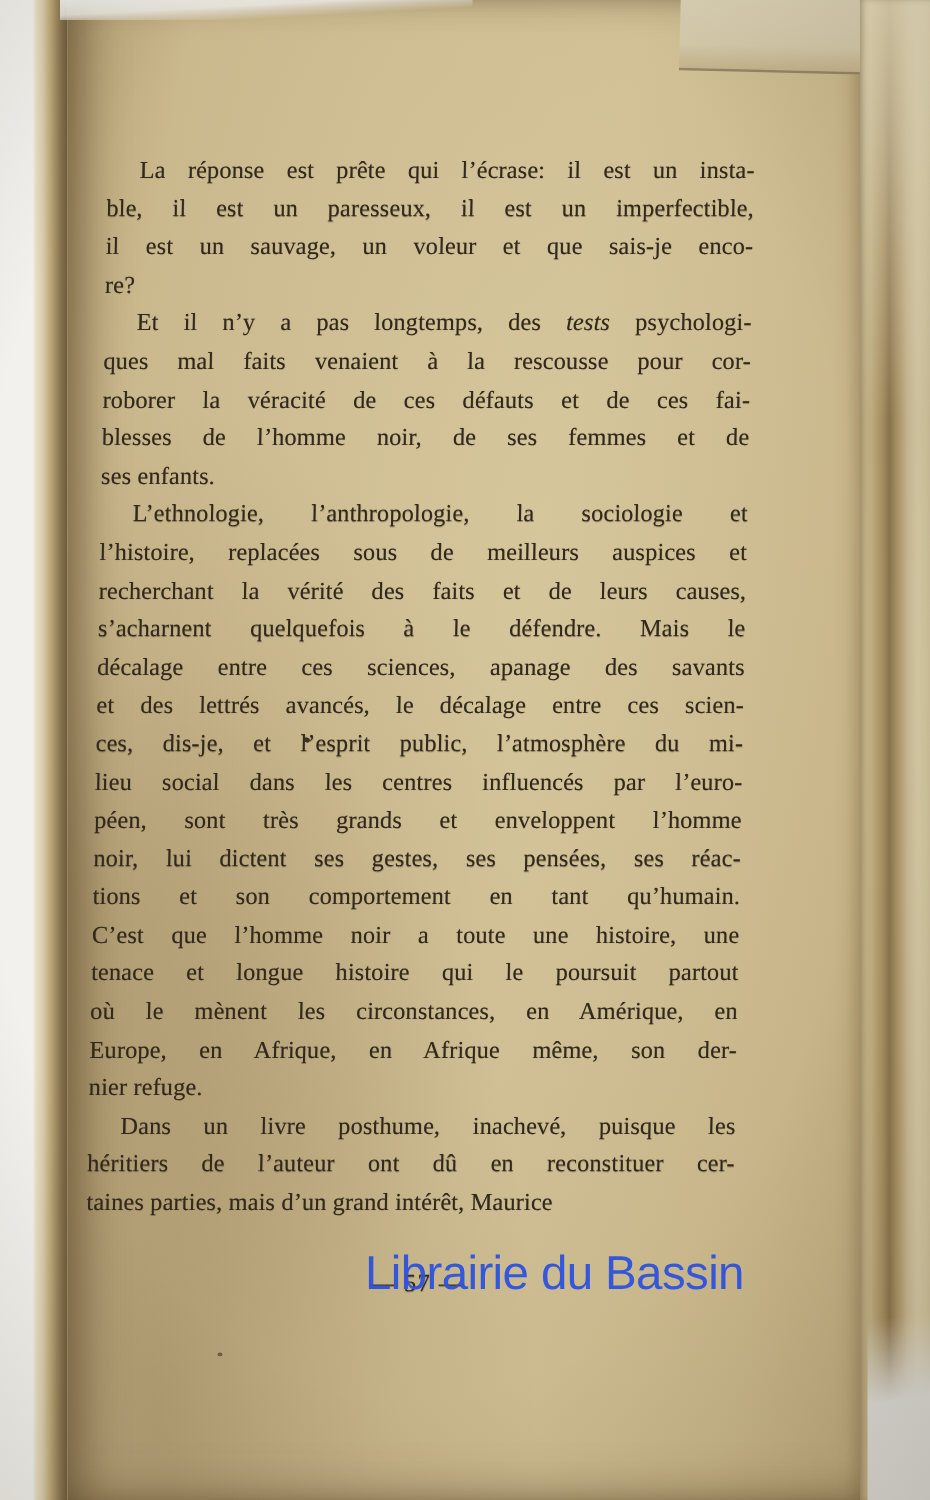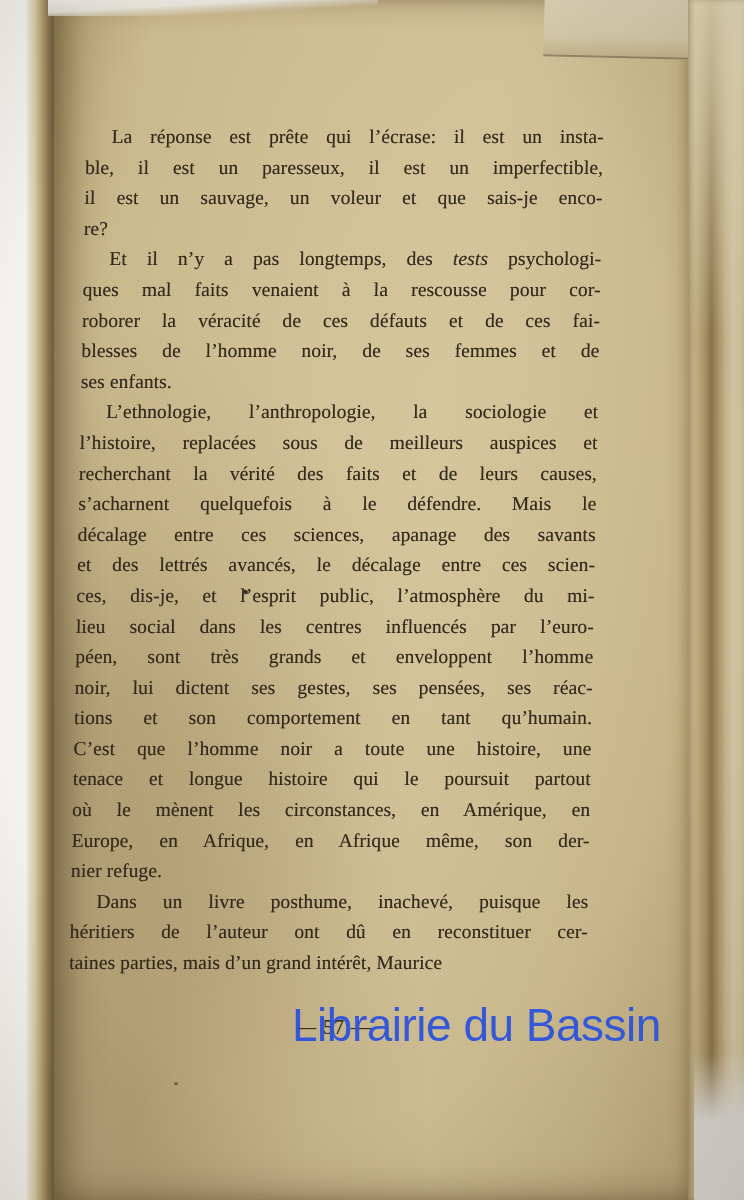--- a/index.html
+++ b/index.html
@@ -81,21 +81,21 @@
     font-size:20px; letter-spacing:1px;
     text-shadow: 0.2px 0.3px 0.6px rgba(50,38,22,.45);
   }
   .speck { position:absolute; background:#3b3224; border-radius:50%; z-index:7; }
   .speck.s1 { left:189px; top:590px; width:5px; height:4px; transform:rotate(20deg); }
   .speck.s2 { left:120px; top:1082px; width:4px; height:3px; opacity:.6; }
   
   .watermark {
     position:absolute; left:292px; top:998px; z-index:9;
     font-family:"Liberation Sans", sans-serif;
-    font-size:46px; font-weight:500; letter-spacing:-0.5px;
+    font-size:38px; font-weight:500; letter-spacing:-0.5px;
     color: var(--wm, #2d53de); opacity:.95; white-space:nowrap;
   }
   .vignette {
     position:absolute; inset:0; z-index:8; pointer-events:none;
     background: radial-gradient(ellipse at 45% 45%, rgba(0,0,0,0) 62%, rgba(58,44,24,.16) 100%);
   }
 </style>
 </head>
 <body>
 

